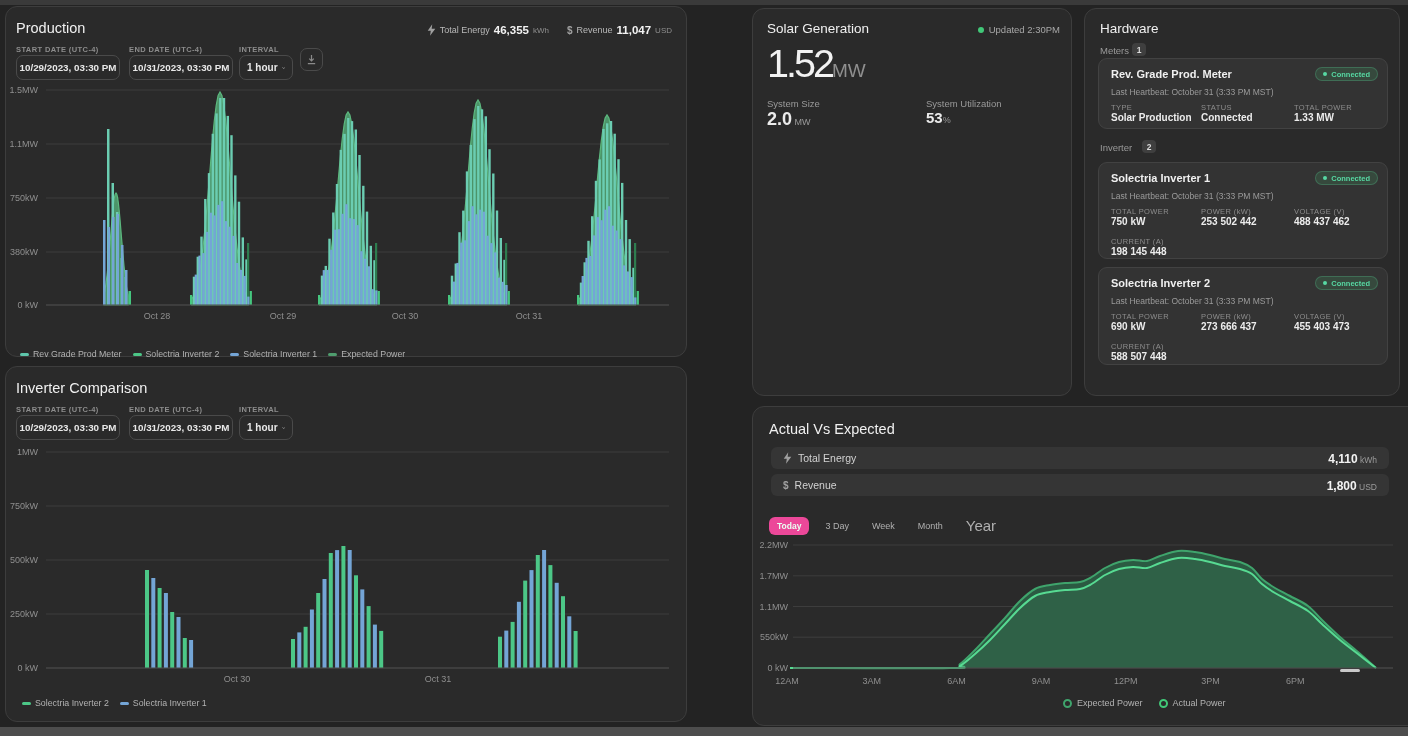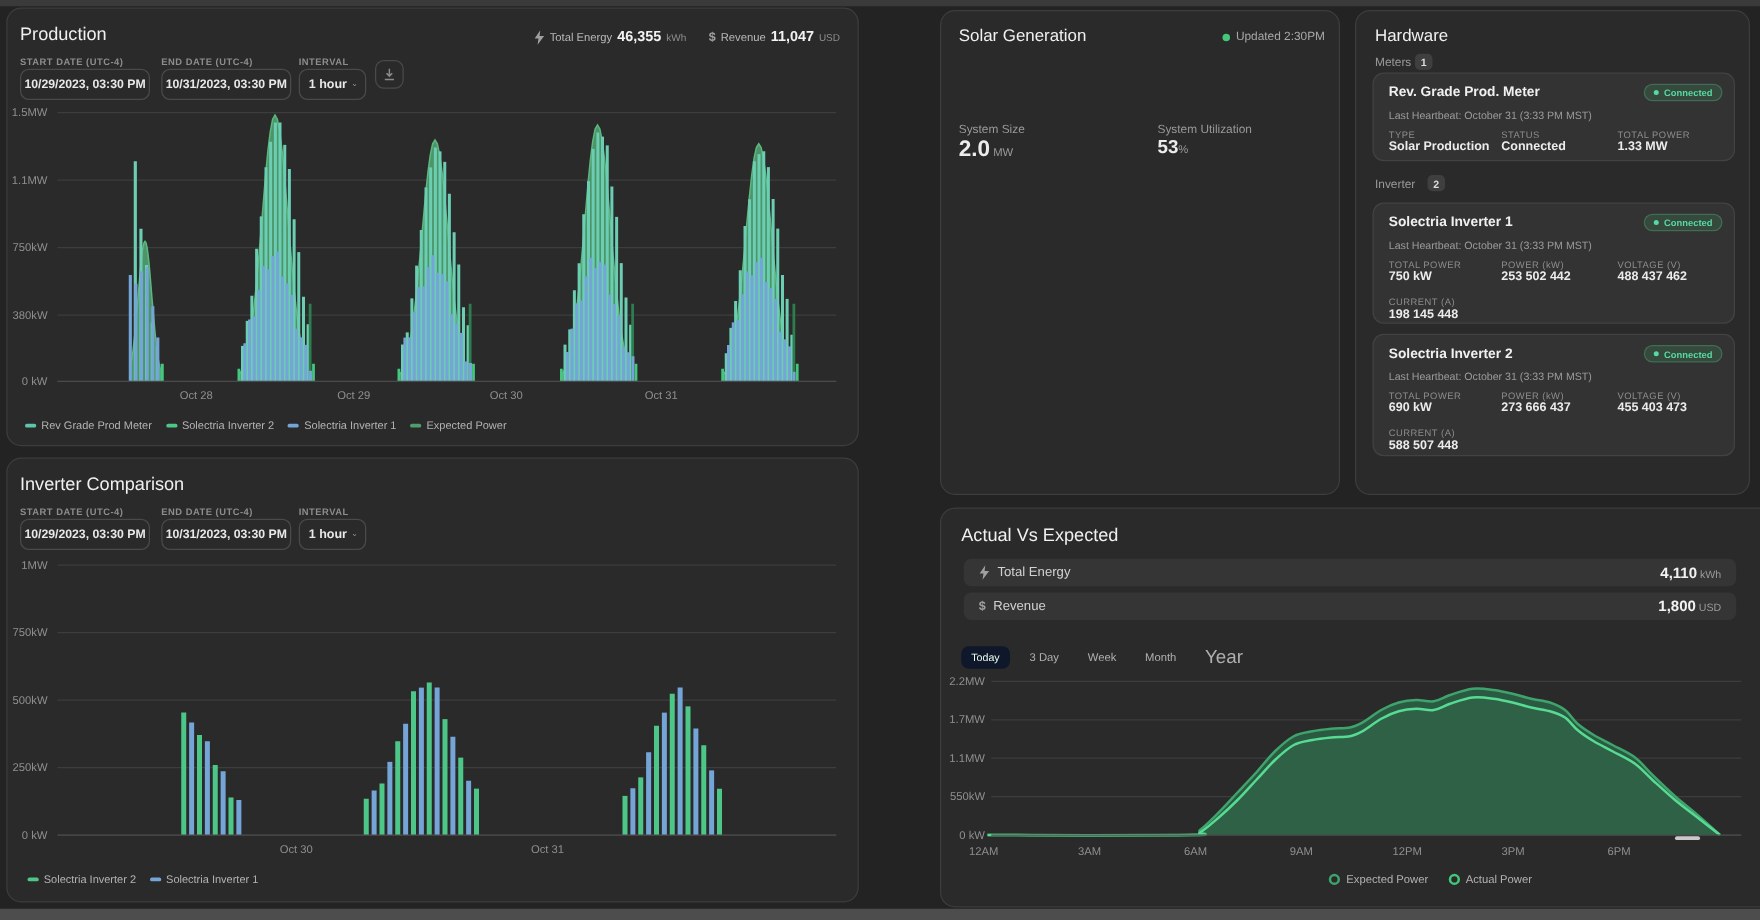--- a/index.html
+++ b/index.html
@@ -197,21 +197,21 @@
       <rect x="615.4" y="230.5" width="2.4" height="74.5" fill="#74a5d6"></rect>
       <rect x="619.1" y="239.1" width="2.4" height="65.9" fill="#74a5d6"></rect>
       <rect x="622.9" y="265.4" width="2.4" height="39.6" fill="#74a5d6"></rect>
       <rect x="626.6" y="271.5" width="2.4" height="33.5" fill="#74a5d6"></rect>
       <rect x="630.4" y="277.1" width="2.4" height="27.9" fill="#74a5d6"></rect>
       <rect x="634.1" y="297.4" width="2.4" height="7.6" fill="#74a5d6"></rect>
       <rect x="577.0" y="295.0" width="2.2" height="10" fill="#45c77f"></rect>
       <rect x="636.7" y="291.0" width="2.2" height="14" fill="#45c77f"></rect>
       <line x1="46" y1="305" x2="669" y2="305" stroke="#4a4a4a" stroke-width="1"></line>
     </svg>
-<div style="position:absolute;left:14px;top:328px;display:flex;align-items:flex-end">
+<div style="position:absolute;left:14px;top:342px;display:flex;align-items:flex-end">
       <span style="display:inline-flex;align-items:center;margin-right:11px">
         <span style="width:9px;height:3px;border-radius:2px;background:#5ec6ab;margin-right:4px"></span>
         <span style="font-size:8.8px;color:#b3b3b3">Rev Grade Prod Meter</span>
       </span>
       <span style="display:inline-flex;align-items:center;margin-right:11px">
         <span style="width:9px;height:3px;border-radius:2px;background:#4cc787;margin-right:4px"></span>
         <span style="font-size:8.8px;color:#b3b3b3">Solectria Inverter 2</span>
       </span>
       <span style="display:inline-flex;align-items:center;margin-right:11px">
         <span style="width:9px;height:3px;border-radius:2px;background:#74a5d6;margin-right:4px"></span>
@@ -297,20 +297,21 @@
         <span style="font-size:8.8px;color:#b3b3b3">Solectria Inverter 1</span>
       </span>
     </div>
 </div>
 <div class="panel" style="left:752px;top:8px;width:320px;height:388px">
 <div class="ptitle" style="left:14px;top:12px;font-size:13.5px">Solar Generation</div>
 <div style="position:absolute;right:11px;top:15px;display:flex;align-items:center;gap:5px">
       <span style="width:6px;height:6px;border-radius:50%;background:#41c878"></span>
       <span style="font-size:9.5px;color:#a8a8a8">Updated 2:30PM</span>
     </div>
+<div style="position:absolute;left:14px;top:32px;color:#f2f2f2"><span style="font-size:39.5px;font-weight:400;letter-spacing:-3px">1.52</span><span style="font-size:19px;color:#8f8f8f;letter-spacing:0">MW</span></div>
 <div style="position:absolute;left:14px;top:89px;font-size:9.5px;color:#9a9a9a">System Size</div>
 <div style="position:absolute;left:14px;top:100px"><span style="font-size:18px;font-weight:bold;color:#ececec">2.0</span><span style="font-size:9px;color:#9a9a9a"> MW</span></div>
 <div style="position:absolute;left:173px;top:89px;font-size:9.5px;color:#9a9a9a">System Utilization</div>
 <div style="position:absolute;left:173px;top:100px"><span style="font-size:15px;font-weight:bold;color:#ececec">53</span><span style="font-size:9px;color:#9a9a9a">%</span></div>
 </div>
 <div class="panel" style="left:1084px;top:8px;width:316px;height:388px">
 <div class="ptitle" style="left:15px;top:12px;font-size:13.5px">Hardware</div>
 <div style="position:absolute;left:15px;top:36px;font-size:9.5px;color:#9a9a9a">Meters</div>
     <div style="position:absolute;left:47px;top:34px;width:14px;height:13px;background:#3f3f3f;border-radius:4px;display:flex;align-items:center;justify-content:center;font-size:8.5px;color:#dcdcdc;font-weight:bold">1</div>
 <div style="position:absolute;left:13px;top:49px;width:290px;height:71px;background:#333333;border:1px solid #424242;border-radius:9px">
@@ -374,21 +375,21 @@
       <span><span style="font-size:12px;font-weight:bold;color:#f2f2f2">4,110</span><span style="font-size:8.5px;color:#9a9a9a"> kWh</span></span>
     </div>
 <div style="position:absolute;left:18px;top:67px;width:618px;height:22px;background:#353535;border-radius:6px;display:flex;align-items:center;padding:0 12px;justify-content:space-between">
       <span style="display:flex;align-items:center;gap:6px">
         <span style="font-size:10px;color:#a0a0a0;font-weight:bold">$</span>
         <span style="font-size:10.5px;color:#d2d2d2">Revenue</span>
       </span>
       <span><span style="font-size:12px;font-weight:bold;color:#f2f2f2">1,800</span><span style="font-size:8.5px;color:#9a9a9a"> USD</span></span>
     </div>
 <div style="position:absolute;left:16px;top:106px;display:flex;align-items:center;gap:9px">
-      <span style="background:#0f172a;color:#eafff3;font-size:8.5px;font-weight:normal;padding:4px 8px;border-radius:6px">Today</span>
+      <span style="background:#ec4899;color:#eafff3;font-size:8.5px;font-weight:bold;padding:4px 8px;border-radius:6px">Today</span>
       <span style="color:#b0b0b0;font-size:9px;padding:4px 7px">3 Day</span>
       <span style="color:#b0b0b0;font-size:9px;padding:4px 7px">Week</span>
       <span style="color:#b0b0b0;font-size:9px;padding:4px 7px">Month</span>
       <span style="color:#b0b0b0;font-size:15px;padding:4px 7px">Year</span>
     </div>
 <svg width="648" height="160" style="position:absolute;left:-1px;top:127px">
       <line x1="41" y1="11.0" x2="641" y2="11.0" stroke="#3d3d3d" stroke-width="1"></line>
       <text x="36" y="14.0" text-anchor="end" font-size="9" fill="#8f8f8f">2.2MW</text>
       <line x1="41" y1="41.8" x2="641" y2="41.8" stroke="#3d3d3d" stroke-width="1"></line>
       <text x="36" y="44.8" text-anchor="end" font-size="9" fill="#8f8f8f">1.7MW</text>

